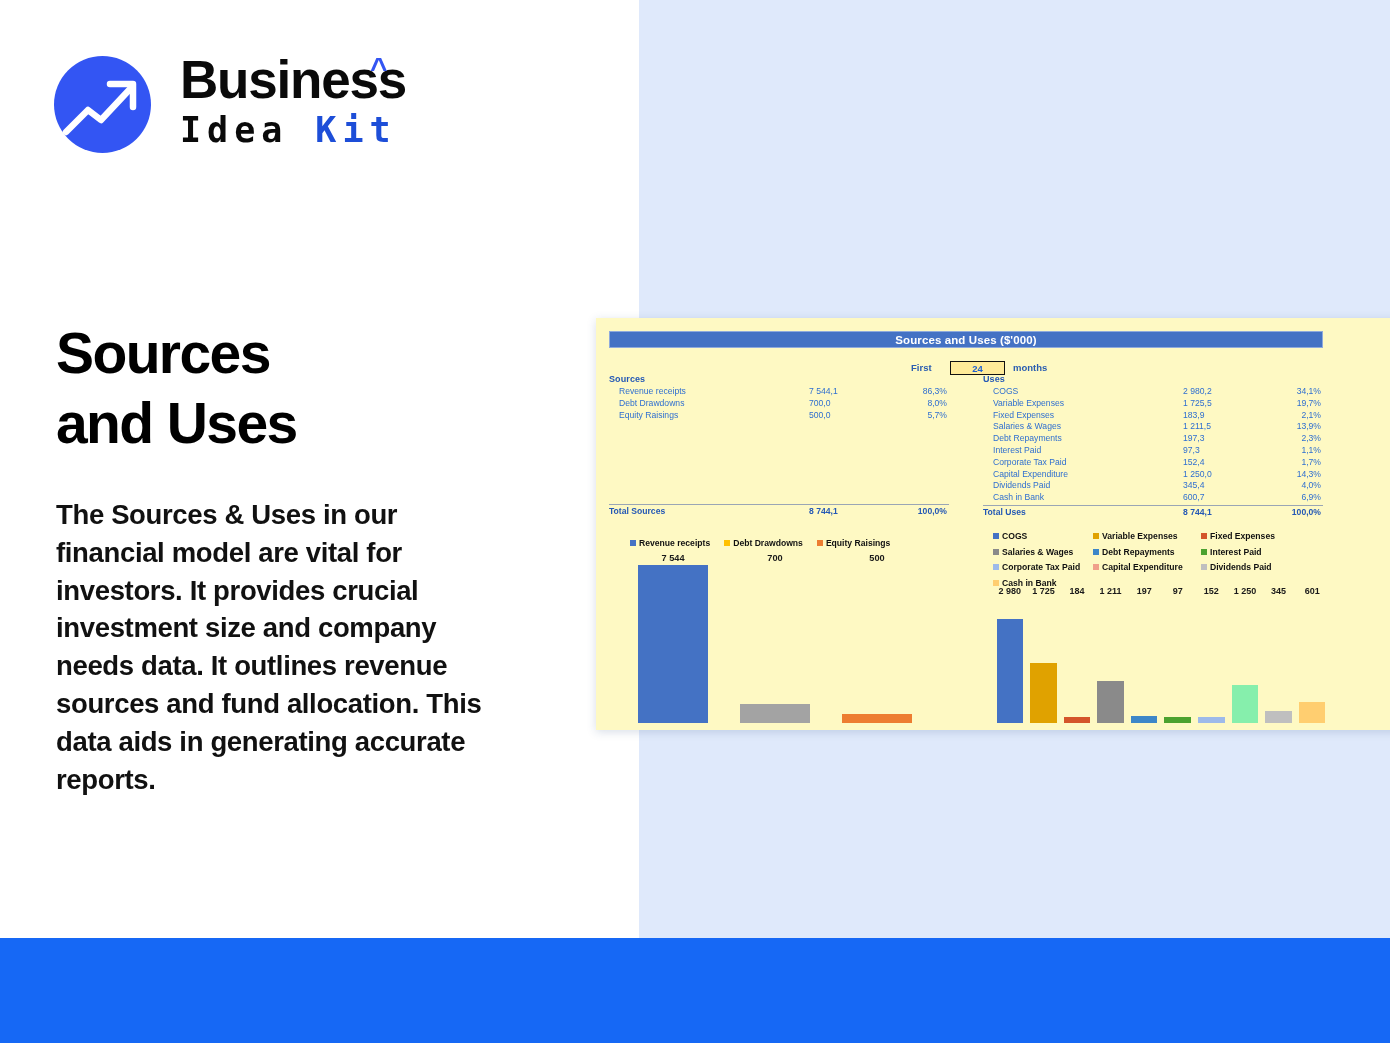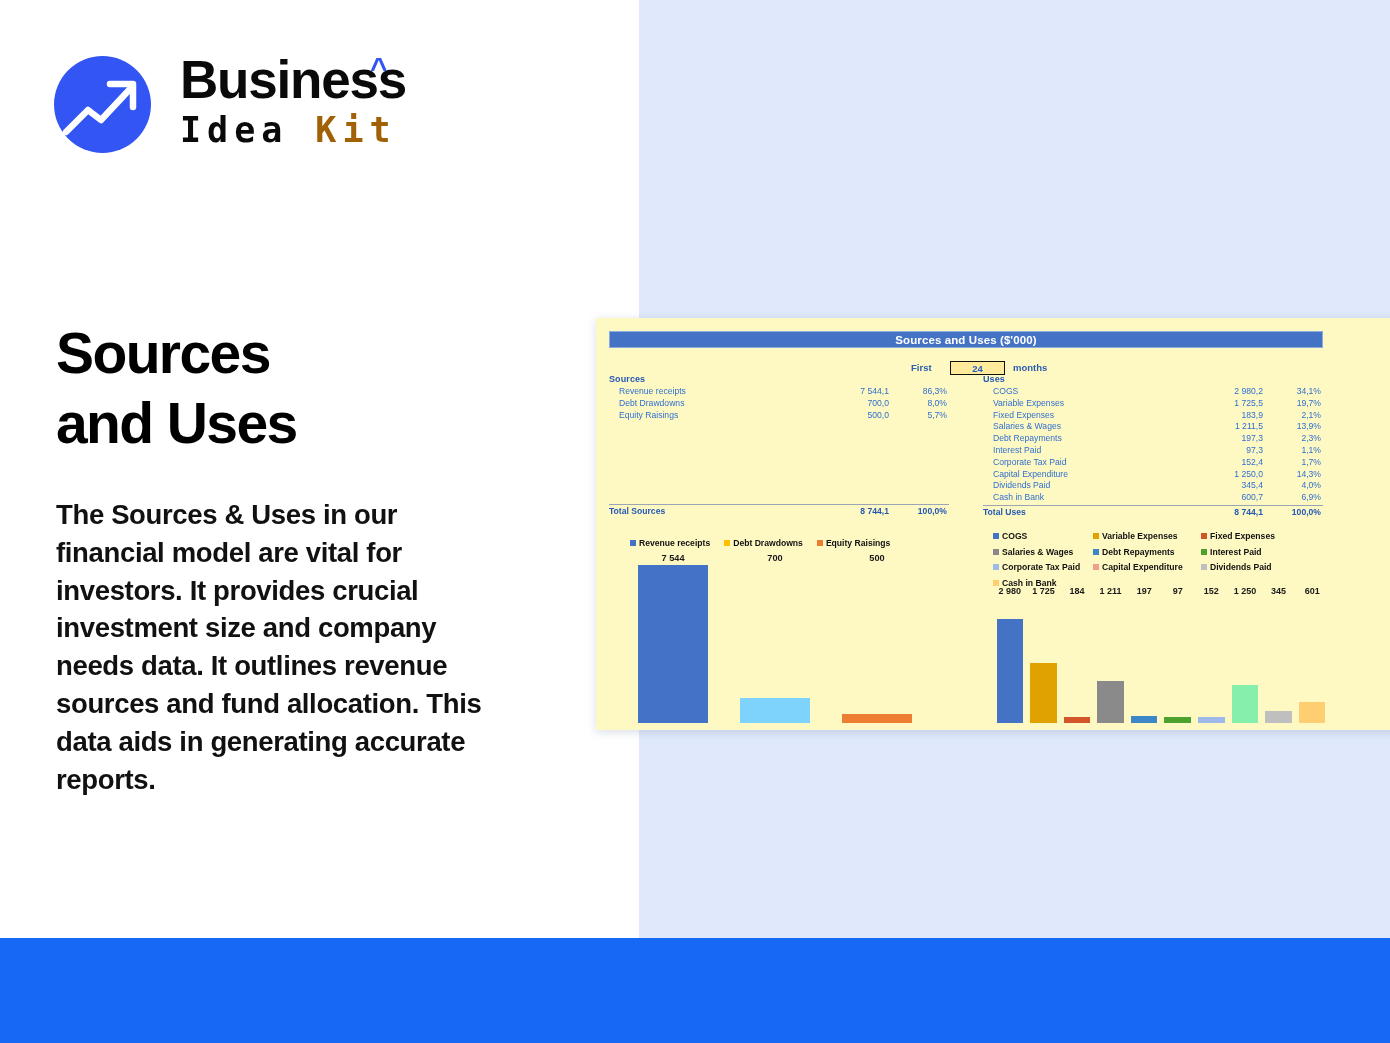--- a/index.html
+++ b/index.html
@@ -40,21 +40,21 @@
   }
   .circumflex {
     position: absolute; left: 190px; top: 1px;
     font-size: 30px; font-weight: 700; color: #3355f3; line-height: 1;
   }
   .logo-line2 {
     font-family: "DejaVu Sans Mono", monospace;
     font-size: 35px; font-weight: 700; letter-spacing: 6px;
     line-height: 44px; color: #0a0a0a; white-space: nowrap;
   }
-  .logo-kit { color: #a16207; }
+  .logo-kit { color: #1d4ed8; }
 
   
   .headline {
     position: absolute; left: 56px; top: 318px; width: 530px;
     font-size: 57px; font-weight: 700; line-height: 70px;
     letter-spacing: -1.6px; color: #000000;
   }
   .bodycopy {
     position: absolute; left: 56px; top: 496px; width: 450px;
     font-size: 27.5px; font-weight: 600; line-height: 37.8px;
@@ -101,21 +101,21 @@
   .tbl-left  { left: 13px; }
   .tbl-right { left: 387px; }
   .tbl-head {
     font-weight: 700; color: #2458b5; font-size: 9px;
     padding-bottom: 2px; letter-spacing: 0.1px;
   }
   .row {
     display: flex; align-items: center; height: 11.8px; line-height: 11.8px;
   }
   .row .lbl  { flex: 0 0 200px; padding-left: 10px; }
-  .row .val  { flex: 0 0 80px;  text-align: right; }
+  .row .val  { flex: 0 0 80px;  }
   .row .pct  { flex: 0 0 58px;  text-align: right; }
   .total-sep {
     height: 1px; background: #9aa6b5; margin-top: 1px; width: 340px;
   }
   .row.total { font-weight: 700; color: #2458b5; height: 13px; line-height: 13px; }
   .row.total .lbl { padding-left: 0px; }
   .spacer-left { height: 82px; }
 
   
   .legend { position: absolute; font-size: 8.6px; font-weight: 700; color: #111111; }
@@ -337,21 +337,21 @@
   </div>
 
   <div class="chart chart-left">
     <div class="bars" id="bars-left">
         <div class="bar-slot" style="flex: 1 1 0px; margin: 0px 16px;">
           <div class="bar" style="background: rgb(68, 114, 196); height: 160px;">
             <span class="bar-lbl">7 544</span>
           </div>
         </div>
         <div class="bar-slot" style="flex: 1 1 0px; margin: 0px 16px;">
-          <div class="bar" style="background: #7dd3fc; height: 25px;">
+          <div class="bar" style="background: #a3a3a3; height: 19px;">
             <span class="bar-lbl">700</span>
           </div>
         </div>
         <div class="bar-slot" style="flex: 1 1 0px; margin: 0px 16px;">
           <div class="bar" style="background: rgb(237, 125, 49); height: 9.14634px;">
             <span class="bar-lbl">500</span>
           </div>
         </div>
       </div>
   </div>

